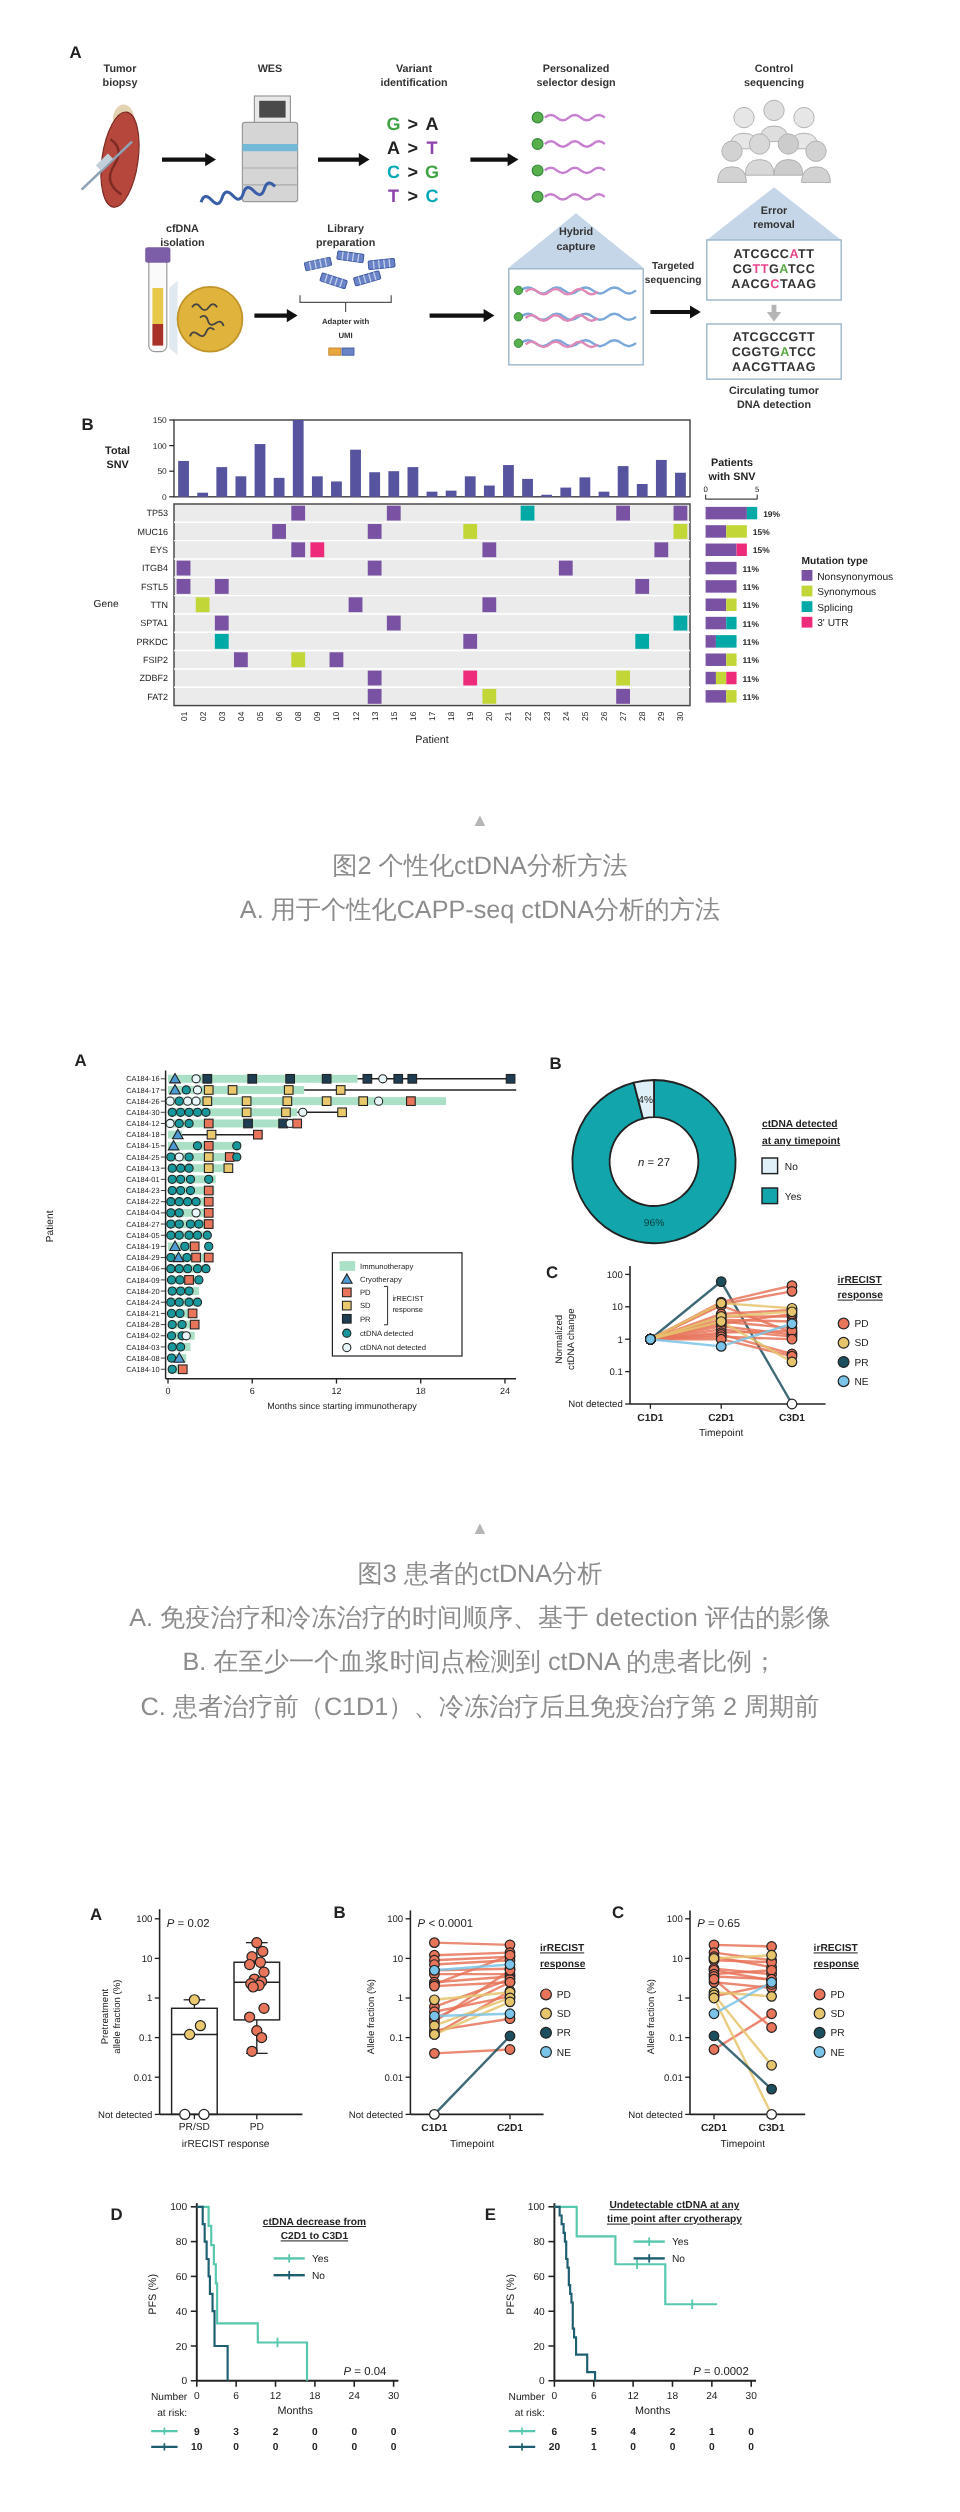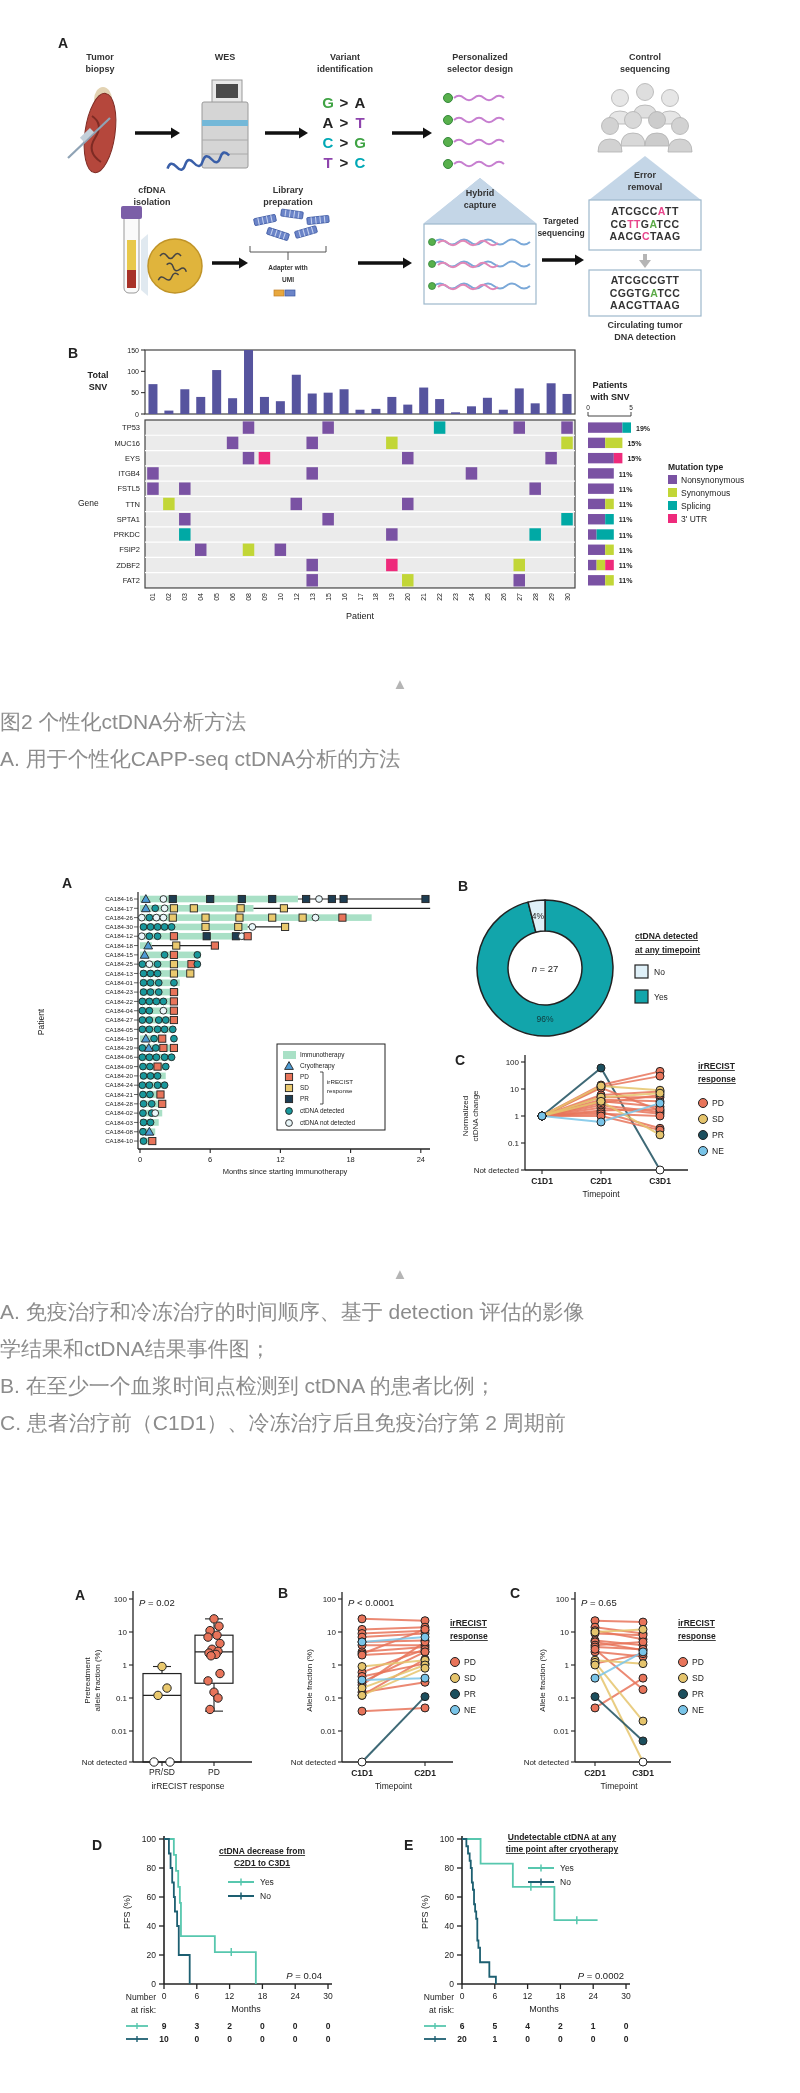--- a/index.html
+++ b/index.html
@@ -2,21 +2,21 @@
 <html><head>
 <meta charset="utf-8">
 <style>
   *{margin:0;padding:0;box-sizing:border-box}
   html,body{background:#fff}
   body{width:800px;font-family:"Liberation Sans","DejaVu Sans",sans-serif}
   .page{position:relative;width:800px;height:2093px;background:#fff;overflow:hidden}
   svg.chart{position:absolute;overflow:visible}
   svg text{font-family:"Liberation Sans","DejaVu Sans",sans-serif}
   .collapse{position:absolute;left:0;width:100%;text-align:center;color:#b5b5b5;font-size:15px;line-height:16px;cursor:pointer;user-select:none}
-  .caption{position:absolute;left:0;width:100%;text-align:left;color:#8c8c8c;font-size:21px;line-height:37px;font-weight:400}
+  .caption{position:absolute;left:0;width:100%;text-align:center;color:#8c8c8c;font-size:21px;line-height:37px;font-weight:400}
 </style>
 </head>
 <body>
 
 <div class="page">
   <figure>
     <svg id="fig2a" class="chart" width="720" height="315" style="left:40px;top:28px">
         <text x="18" y="20" font-size="14" fill="#222" font-weight="bold">A</text>
         <text x="60" y="32" font-size="9" fill="#333" text-anchor="middle" font-weight="600">Tumor</text>
         <text x="60" y="44" font-size="9" fill="#333" text-anchor="middle" font-weight="600">biopsy</text>
@@ -756,22 +756,22 @@
           <text x="272" y="93" font-size="8.5" fill="#222">PR</text>
           <circle cx="263" cy="106" r="4.5" fill="#79c4e8" stroke="#222" stroke-width="1"></circle>
           <text x="272" y="109" font-size="8.5" fill="#222">NE</text>
         </g>
       </svg>
   </figure>
 
   <div class="collapse" style="top:1266px"><span>▲</span></div>
 
   <div class="caption" style="top:1293px">
+    <div>图3 患者的ctDNA分析</div>
     <div>A. 免疫治疗和冷冻治疗的时间顺序、基于 detection 评估的影像</div>
-    <div>学结果和ctDNA结果事件图；</div>
     <div>B. 在至少一个血浆时间点检测到 ctDNA 的患者比例；</div>
     <div>C. 患者治疗前（C1D1）、冷冻治疗后且免疫治疗第 2 周期前</div>
   </div>
 
   <figure>
     <svg id="fig4a" class="chart" width="235" height="250" style="left:40px;top:1580px">
         <text x="35" y="20" font-size="14" fill="#222" font-weight="bold">A</text>
         <text x="99" y="26" font-size="9.5" fill="#222"><tspan font-style="italic">P</tspan><tspan> = 0.02</tspan></text>
         <line x1="93" y1="11" x2="93" y2="182" stroke="#222" stroke-width="1.3"></line>
         <line x1="89" y1="19" x2="93" y2="19" stroke="#222" stroke-width="1.1"></line>

